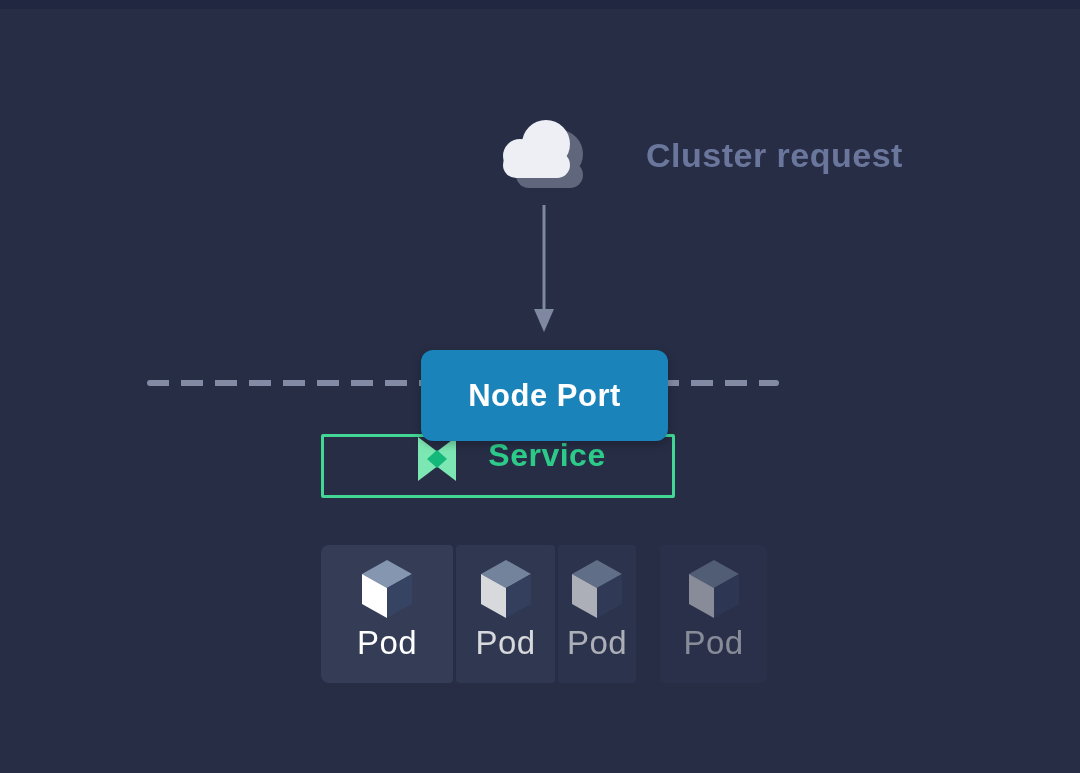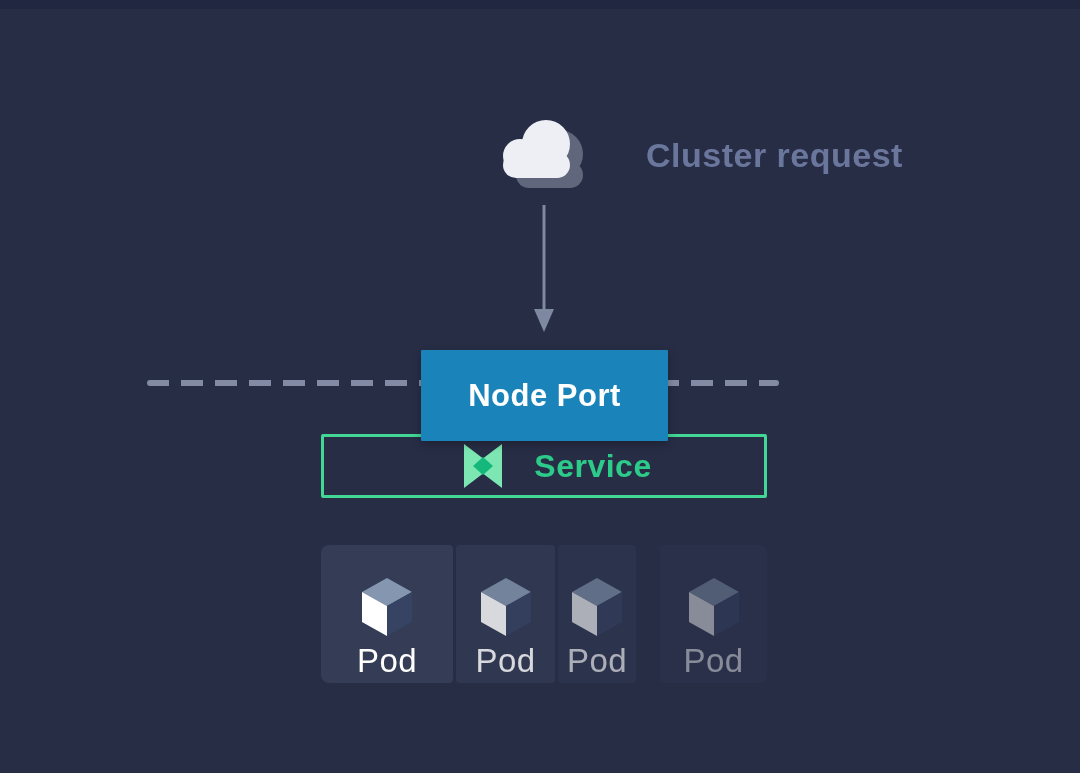--- a/index.html
+++ b/index.html
@@ -36,45 +36,45 @@
   }
   .cluster-label{
     left:815px;top:363px;
     font-size:33px;font-weight:600;letter-spacing:.5px;
     color:#6b769c;
   }
 
   
   .nodeport-box{
     left:421px;top:350px;width:247px;height:91px;
-    background:#1a83ba;border-radius:1px;
+    background:#1a83ba;border-radius:12px;
     display:flex;align-items:center;justify-content:center;
     box-shadow:0 3px 10px rgba(0,0,0,.28);
     z-index:3;
   }
   .nodeport-box .label{
     color:#ffffff;font-size:31px;font-weight:700;letter-spacing:.5px;
   }
 
   
   .service-box{
-    left:321px;top:434px;width:446px;height:64px;
+    left:321px;top:434px;width:354px;height:64px;
     border:3px solid #42d794;border-radius:2px;
-    display:flex;align-items:center;justify-content:center;gap:32px;
+    display:flex;justify-content:center;gap:32px;
     z-index:2;box-sizing:border-box;padding-left:28px;
   }
   .service-box .label{
     color:#2dcb8a;font-size:32px;font-weight:600;letter-spacing:.5px;
   }
 
   
   .pod-tile{
     top:545px;height:138px;
     display:flex;flex-direction:column;align-items:center;justify-content:flex-start;
-    padding-top:31px;box-sizing:border-box;
+    padding-top:13px;box-sizing:border-box;
   }
   .pod-tile .pod-label{
     margin-top:4px;
     color:#ffffff;font-size:33px;font-weight:500;letter-spacing:.5px;
   }
   .tile-1{left:321px;width:132px;background:rgba(146,160,200,0.13);border-radius:8px 4px 4px 8px;}
   .tile-2{left:456px;width:99px; background:rgba(146,160,200,0.11);border-radius:4px;}
   .tile-3{left:558px;width:78px; background:rgba(146,160,200,0.09);border-radius:4px;}
   .tile-4{left:660px;width:107px;background:rgba(146,160,200,0.07);border-radius:4px 8px 8px 4px;}
   .fade-1{opacity:1;}

